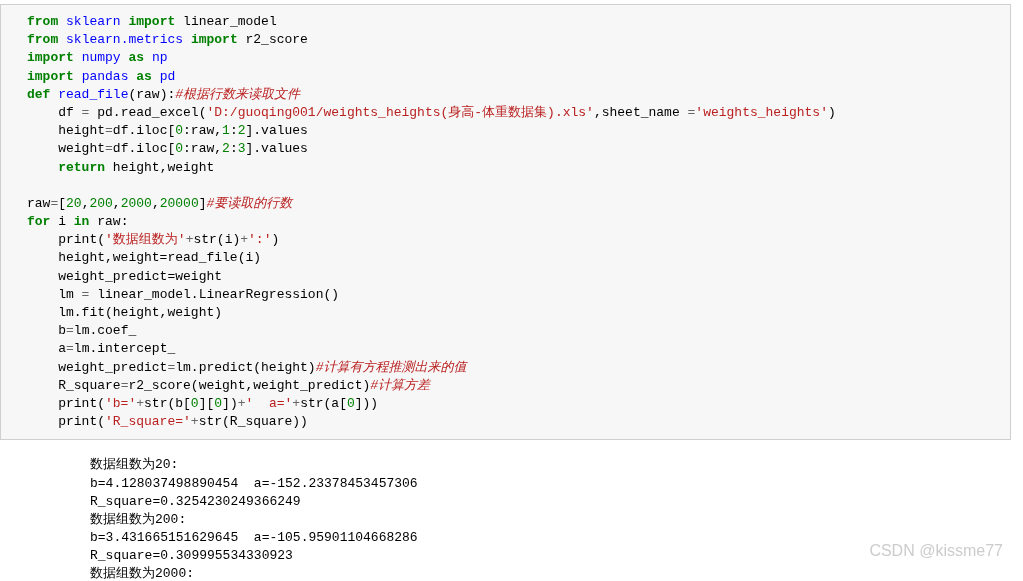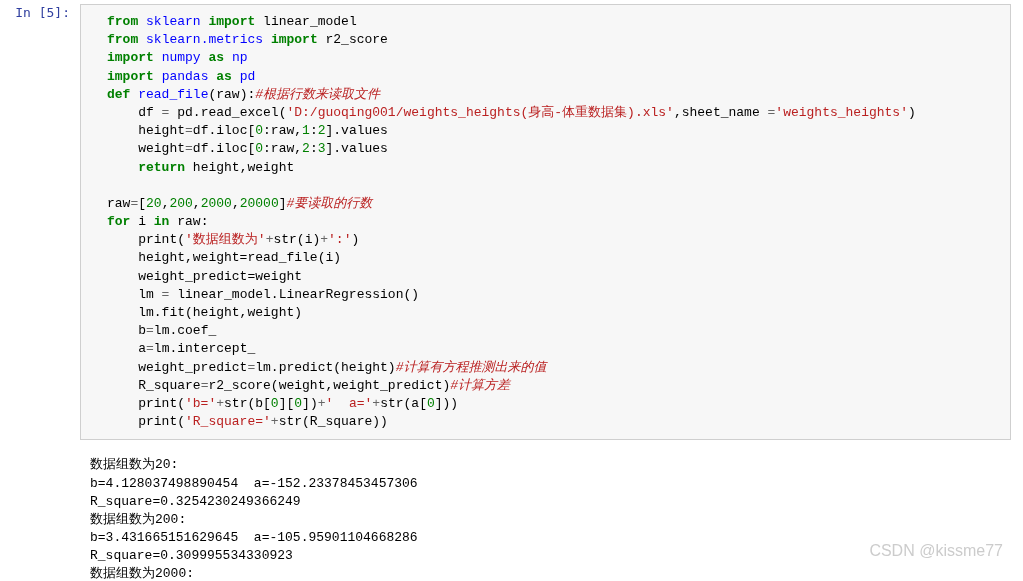--- a/index.html
+++ b/index.html
@@ -55,21 +55,20 @@
       color: #ccc;
       font-size: 16px;
       font-family: Arial, sans-serif;
       pointer-events: none;
     }
   </style>
 </head>
 <body>
 
 <div class="cell">
-  <div class="prompt">In  [5]:</div>
   <div class="input-area">
 <pre><span class="kw">from</span> <span class="nn">sklearn</span> <span class="kw">import</span> <span>linear_model</span>
 <span class="kw">from</span> <span class="nn">sklearn.metrics</span> <span class="kw">import</span> <span>r2_score</span>
 <span class="kw">import</span> <span class="nn">numpy</span> <span class="kw">as</span> <span class="nn">np</span>
 <span class="kw">import</span> <span class="nn">pandas</span> <span class="kw">as</span> <span class="nn">pd</span>
 <span class="kw">def</span> <span class="fn">read_file</span><span>(raw):</span><span class="cmt-cn">#根据行数来读取文件</span>
 <span>    df </span><span class="op">=</span><span> pd.read_excel(</span><span class="str">'D:/guoqing001/weights_heights(身高-体重数据集).xls'</span><span>,sheet_name </span><span class="op">=</span><span class="str">'weights_heights'</span><span>)</span>
 <span>    height</span><span class="op">=</span><span>df.iloc[</span><span class="num">0</span><span>:raw,</span><span class="num">1</span><span>:</span><span class="num">2</span><span>].values</span>
 <span>    weight</span><span class="op">=</span><span>df.iloc[</span><span class="num">0</span><span>:raw,</span><span class="num">2</span><span>:</span><span class="num">3</span><span>].values</span>
 <span>    </span><span class="kw">return</span><span> height,weight</span>

